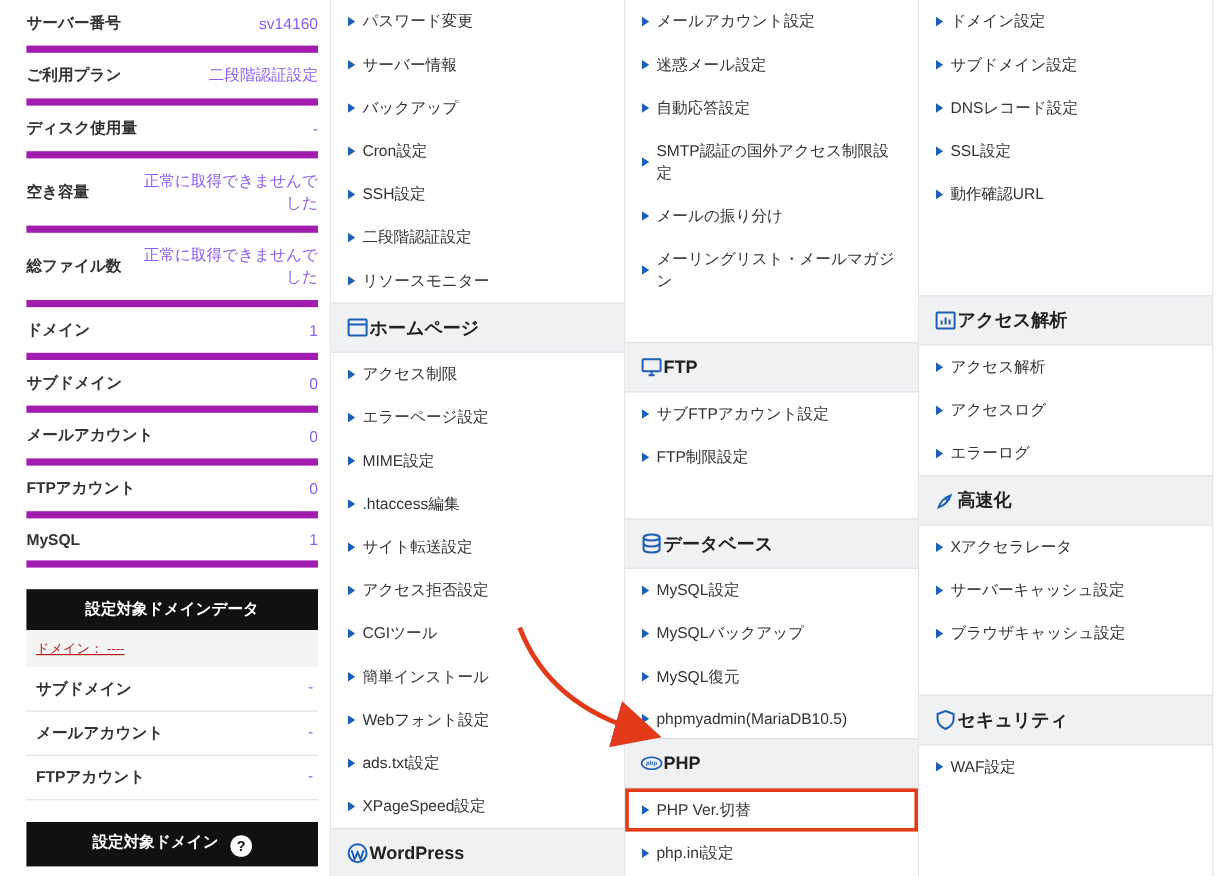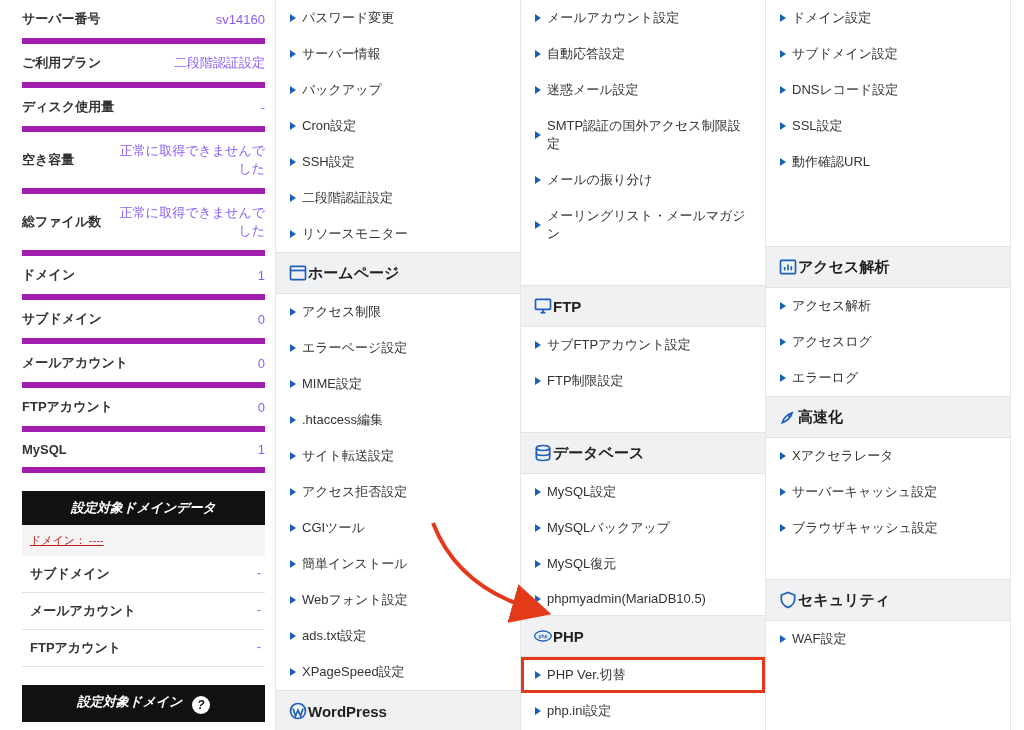--- a/index.html
+++ b/index.html
@@ -26,21 +26,20 @@
   .stat-label { font-weight: 700; }
   .stat-val { margin-left: auto; text-align: right; color: #8b5cf6; }
   .black-header {
     background: #111;
     color: #fff;
     font-weight: 700;
     text-align: center;
     padding: 8px 0;
     margin-top: 18px;
     position: relative;
-    font-style: italic;
   }
   .help-icon {
     display: inline-flex;
     width: 18px; height: 18px;
     border-radius: 50%;
     background: #fff;
     color: #111;
     font-weight: 900;
     font-size: 12px;
     align-items: center;
@@ -321,25 +320,25 @@
 
     </div>
 
     <div class="col">
       <div class="link-item">
           <span class="chev"></span>
           <span>メールアカウント設定</span>
         </div>
       <div class="link-item">
           <span class="chev"></span>
+          <span>迷惑メール設定</span>
+        </div>
+      <div class="link-item">
+          <span class="chev"></span>
           <span>自動応答設定</span>
-        </div>
-      <div class="link-item">
-          <span class="chev"></span>
-          <span>迷惑メール設定</span>
         </div>
       <div class="link-item">
           <span class="chev"></span>
           <span>SMTP認証の国外アクセス制限設定</span>
         </div>
       <div class="link-item">
           <span class="chev"></span>
           <span>メールの振り分け</span>
         </div>
       <div class="link-item">

